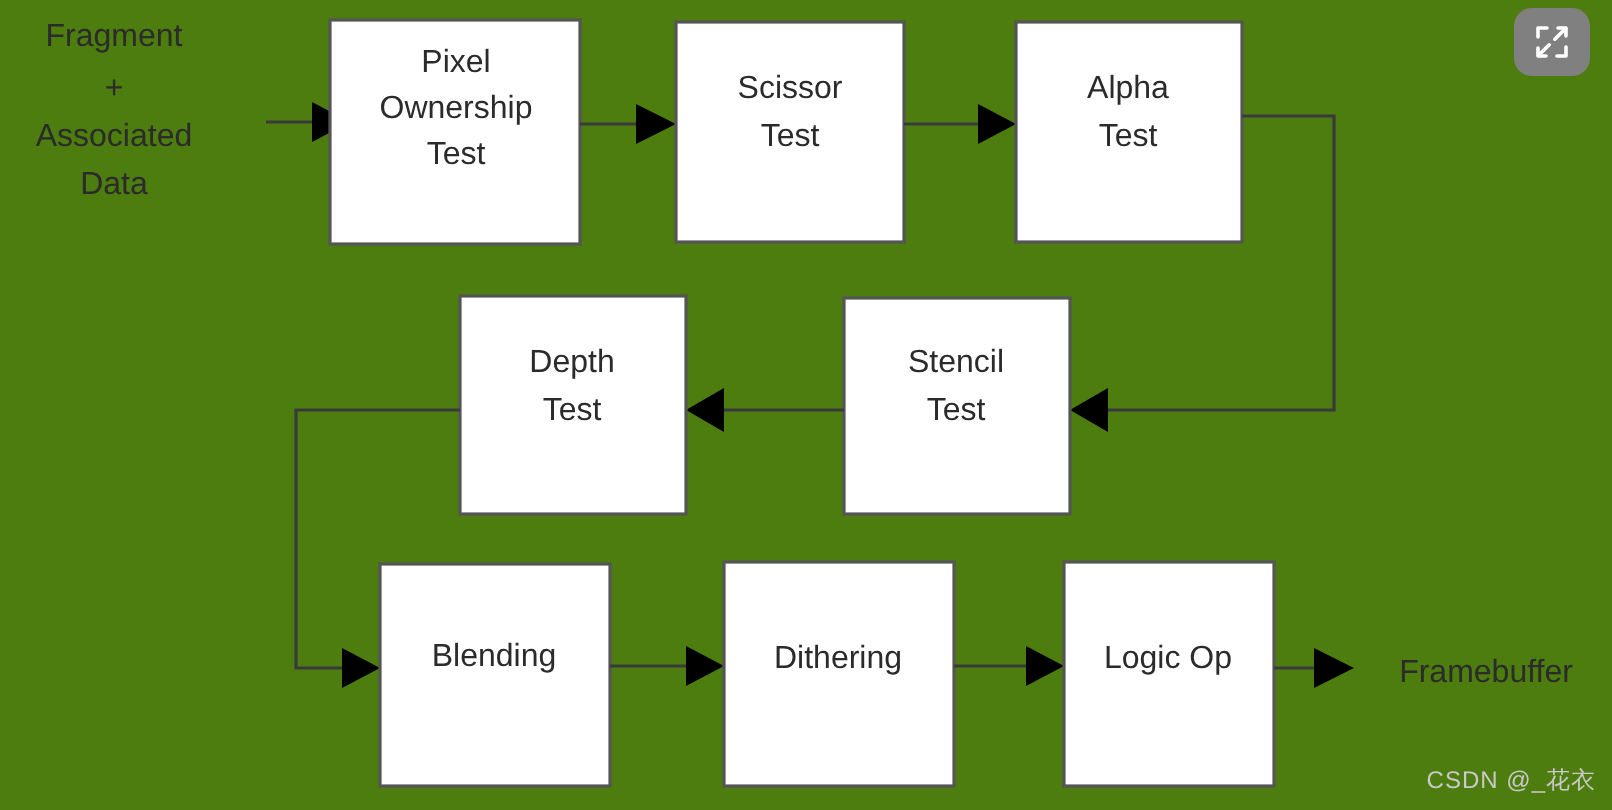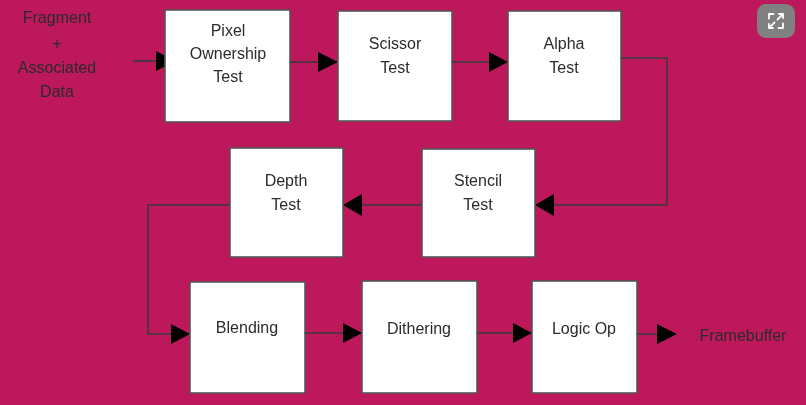--- a/index.html
+++ b/index.html
@@ -9,21 +9,21 @@
     background: #ffffff;
   }
   body {
     font-family: "Liberation Sans", sans-serif;
     -webkit-font-smoothing: antialiased;
   }
   #screen {
     position: relative;
     width: 806px;
     height: 405px;
-    background: #be185d;
+    background: #4d7c0f;
     overflow: hidden;
   }
   #diagram-svg {
     position: absolute;
     left: 0;
     top: 0;
     width: 806px;
     height: 405px;
     display: block;
   }
@@ -203,14 +203,15 @@
       <path d="M 17 12.5 L 17 17 L 12.5 17" fill="none" stroke="#ffffff" stroke-width="1.8" stroke-linecap="round" stroke-linejoin="round"></path>
 
       <path d="M 3.2 16.8 L 8.6 11.4" fill="none" stroke="#ffffff" stroke-width="1.8" stroke-linecap="round"></path>
       <path d="M 16.8 3.2 L 11.4 8.6" fill="none" stroke="#ffffff" stroke-width="1.8" stroke-linecap="round"></path>
 
       <path d="M 3 13 L 3 17 L 7 17" fill="none" stroke="#ffffff" stroke-width="1.8" stroke-linecap="round" stroke-linejoin="round"></path>
       <path d="M 17 7 L 17 3 L 13 3" fill="none" stroke="#ffffff" stroke-width="1.8" stroke-linecap="round" stroke-linejoin="round"></path>
     </svg>
   </button>
 
+  <div class="watermark">CSDN @_花衣</div>
 
 </div>
 
 </body></html>

